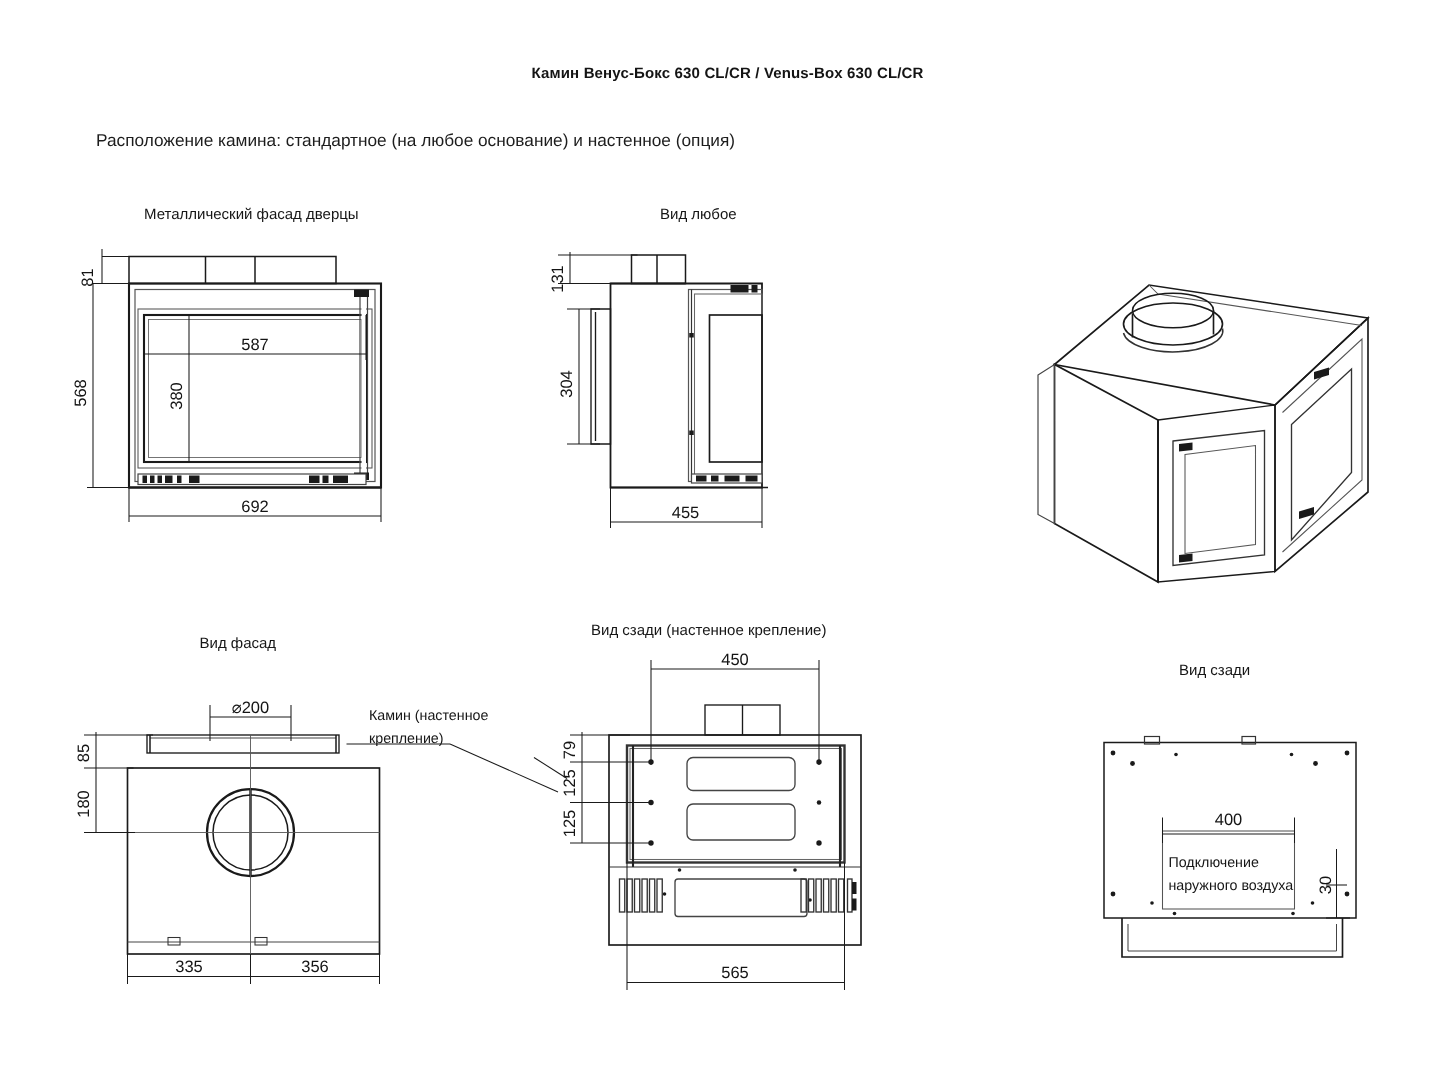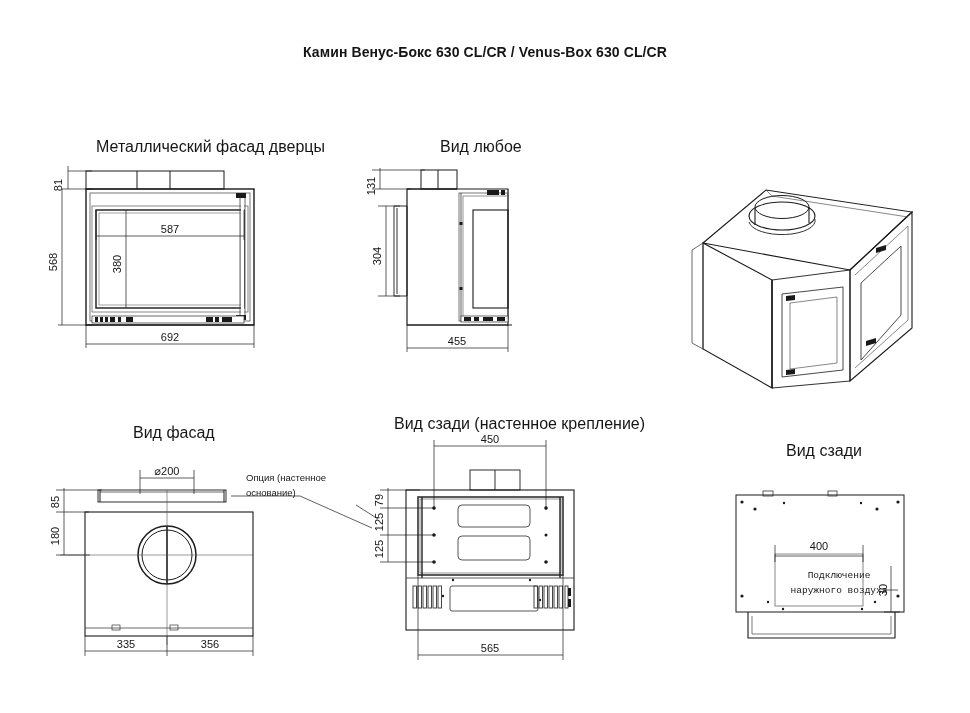--- a/index.html
+++ b/index.html
@@ -6,64 +6,65 @@
   body{
     width:970px;height:713px;position:relative;overflow:hidden;
     font-family:"Liberation Sans","DejaVu Sans",sans-serif;
     color:#1a1a1a;
   }
 
   .page{position:absolute;inset:0;}
 
   .title{
     position:absolute;top:44px;left:0;width:970px;text-align:center;
-    font-size:14px;font-weight:bold;letter-spacing:.1px;color:#141414;
+    font-size:10px;font-weight:bold;letter-spacing:.1px;color:#141414;
   }
   .subtitle{
     position:absolute;top:88px;left:64px;
     font-size:11.5px;color:#1d1d1d;
   }
 
   .view-title{
-    position:absolute;font-size:16px;color:#161616;white-space:nowrap;
+    position:absolute;font-size:10px;color:#161616;white-space:nowrap;
   }
   .vt-front{left:96px;top:138px;}
   .vt-side {left:440px;top:138px;}
   .vt-top  {left:133px;top:424px;}
   .vt-rear {left:394px;top:415px;}
   .vt-bottom{left:786px;top:442px;}
 
   .callout{
     position:absolute;left:246px;top:470px;width:92px;
     font-size:9.5px;line-height:15px;color:#161616;
   }
   .airlbl{
-    position:absolute;left:779px;top:568px;width:120px;text-align:center;
-    font-size:9.5px;line-height:15px;color:#161616;font-family:Liberation Mono, monospace;
+    position:absolute;left:779px;top:568px;width:120px;text-align:left;
+    font-size:9.5px;line-height:15px;color:#161616;
   }
 
   svg.draw{position:absolute;left:0;top:0;width:970px;height:713px;
            pointer-events:none;}
   svg.draw text{font-family:"Liberation Sans","DejaVu Sans",sans-serif;
                 font-size:11px;fill:#141414;}
 </style>
 </head>
 <body>
 
 <div class="page">
 
   <div class="title">Камин Венус-Бокс 630 CL/CR / Venus-Box 630 CL/CR</div>
+  <div class="subtitle">Расположение камина: стандартное (на любое основание) и настенное (опция)</div>
 
   <div class="view-title vt-front">Металлический фасад дверцы</div>
   <div class="view-title vt-side">Вид любое</div>
   <div class="view-title vt-top">Вид фасад</div>
   <div class="view-title vt-rear">Вид сзади (настенное крепление)</div>
   <div class="view-title vt-bottom">Вид сзади</div>
 
-  <div class="callout">Опция (настенное основание)</div>
+  <div class="callout">Камин (настенное крепление)</div>
 
   <div class="airlbl">
     <span>Подключение</span><br>
     <span>наружного воздуха</span>
   </div>
 
   <svg class="draw" viewBox="0 0 970 713">
     <defs>
       <marker id="ar" markerWidth="9" markerHeight="9" refX="8" refY="3" orient="auto">
         <path d="M0,0 L8,3 L0,6 z" fill="#1a1a1a"></path>

